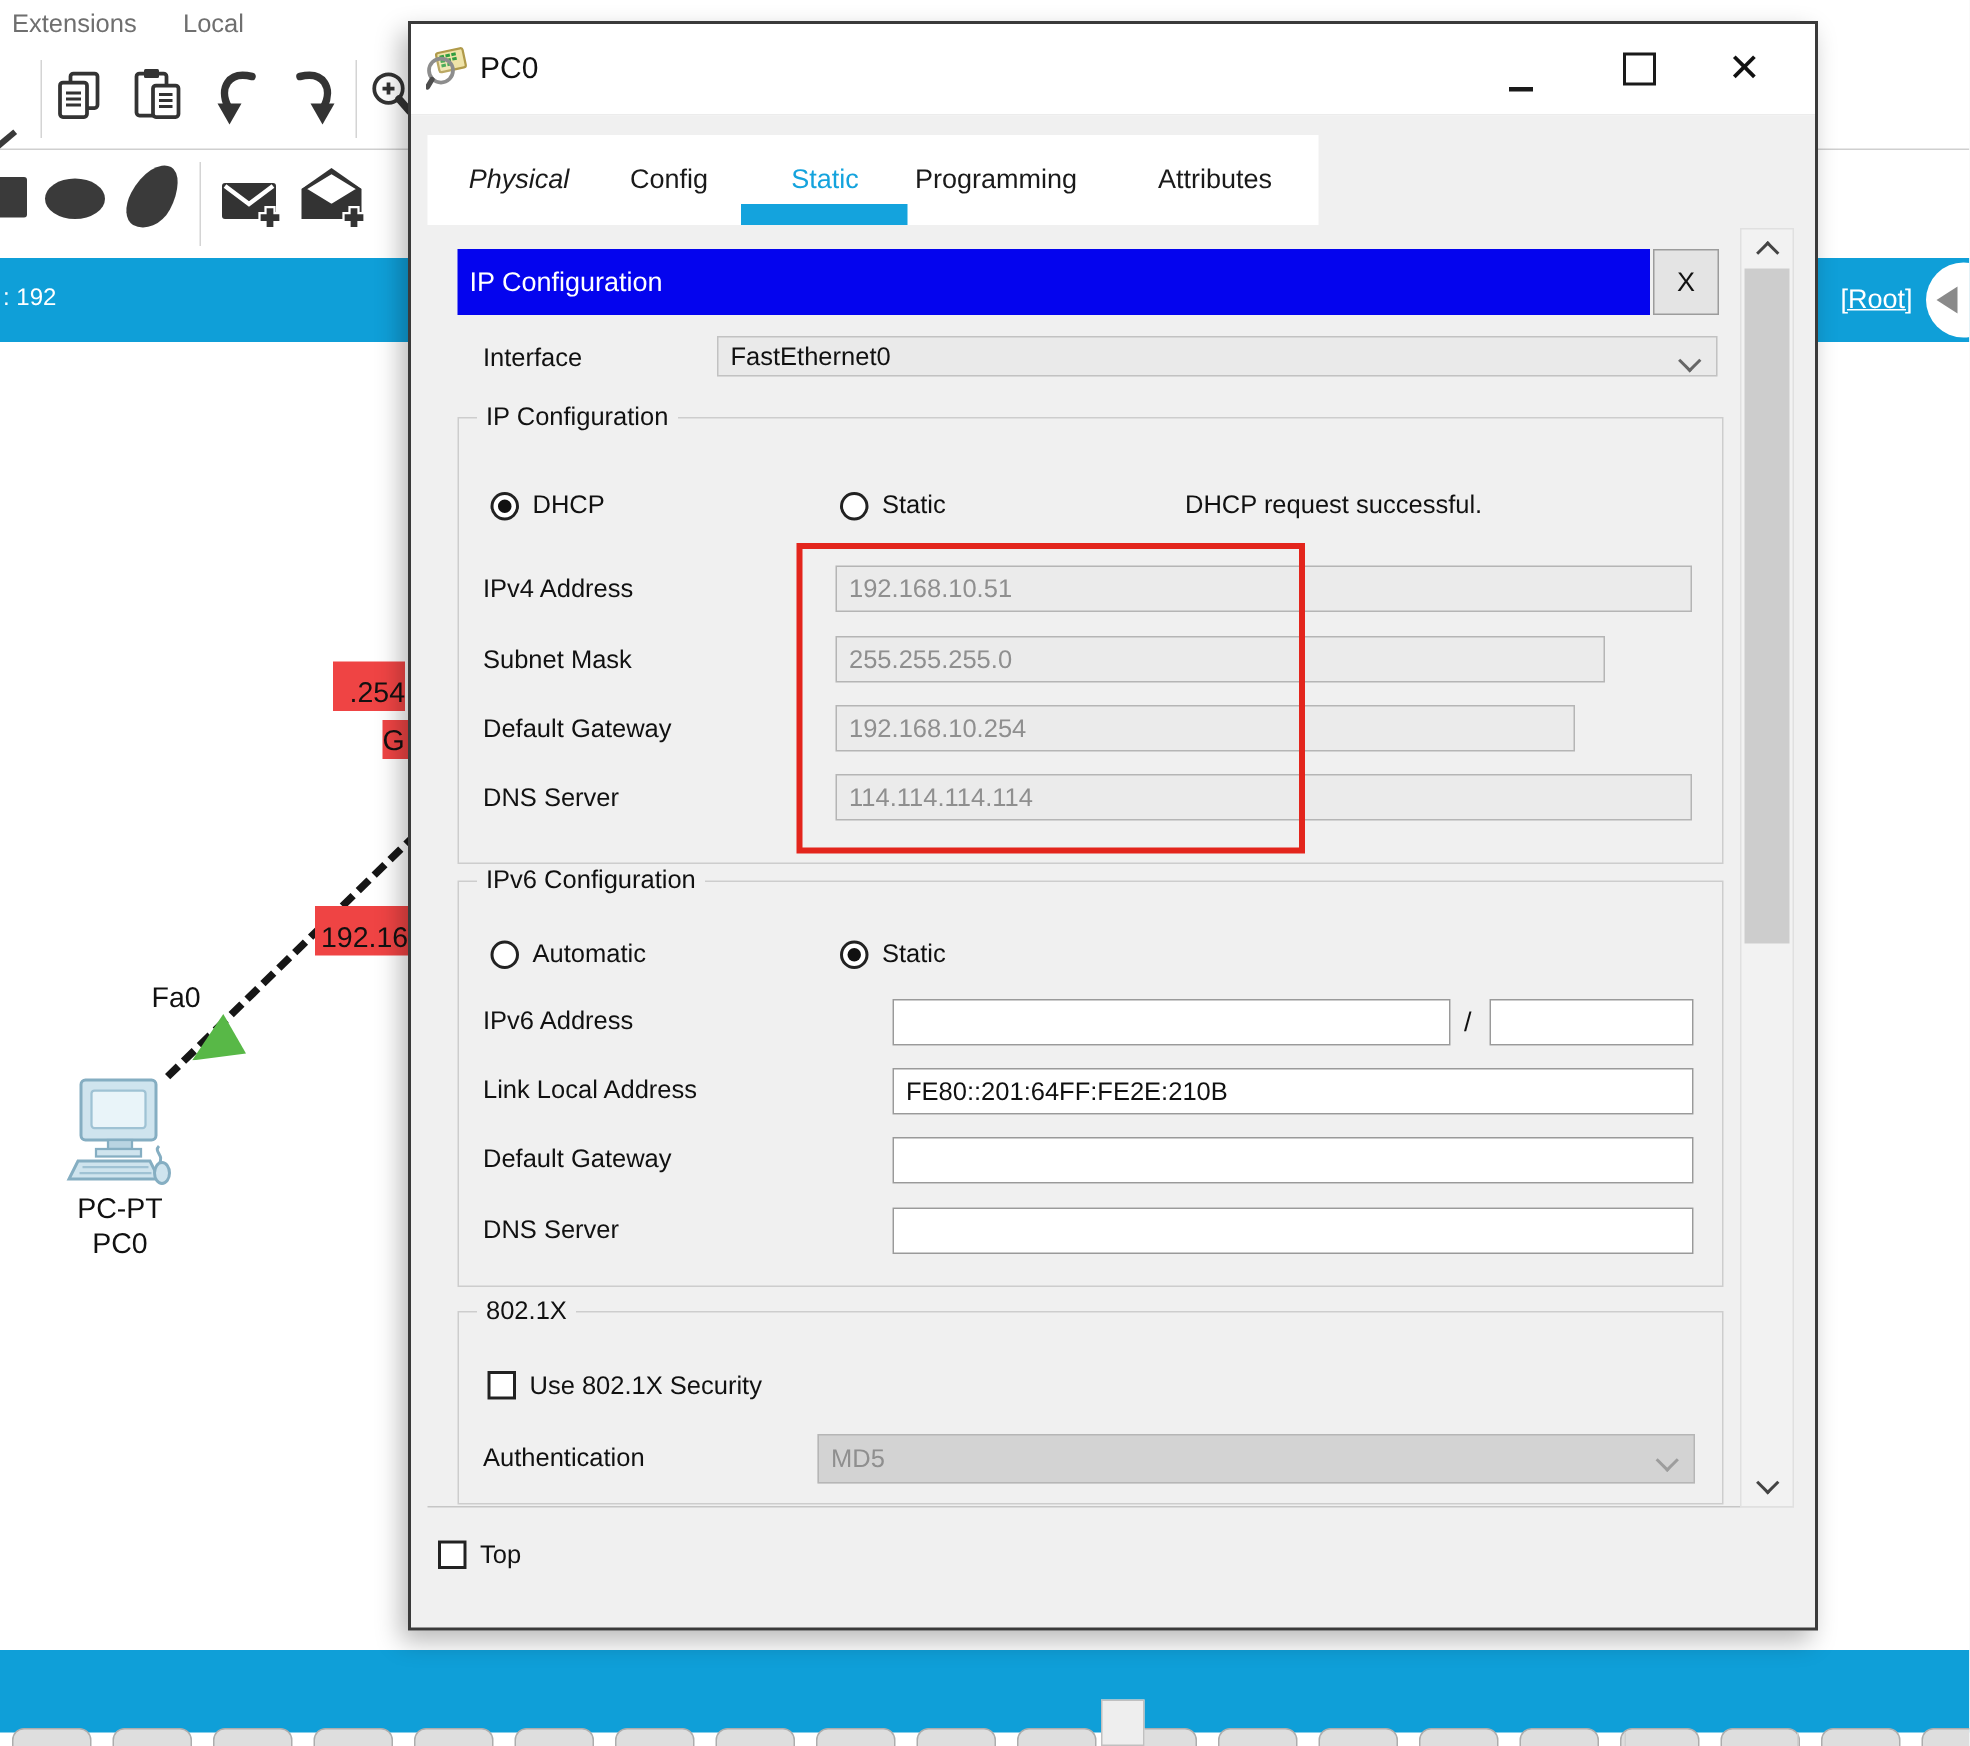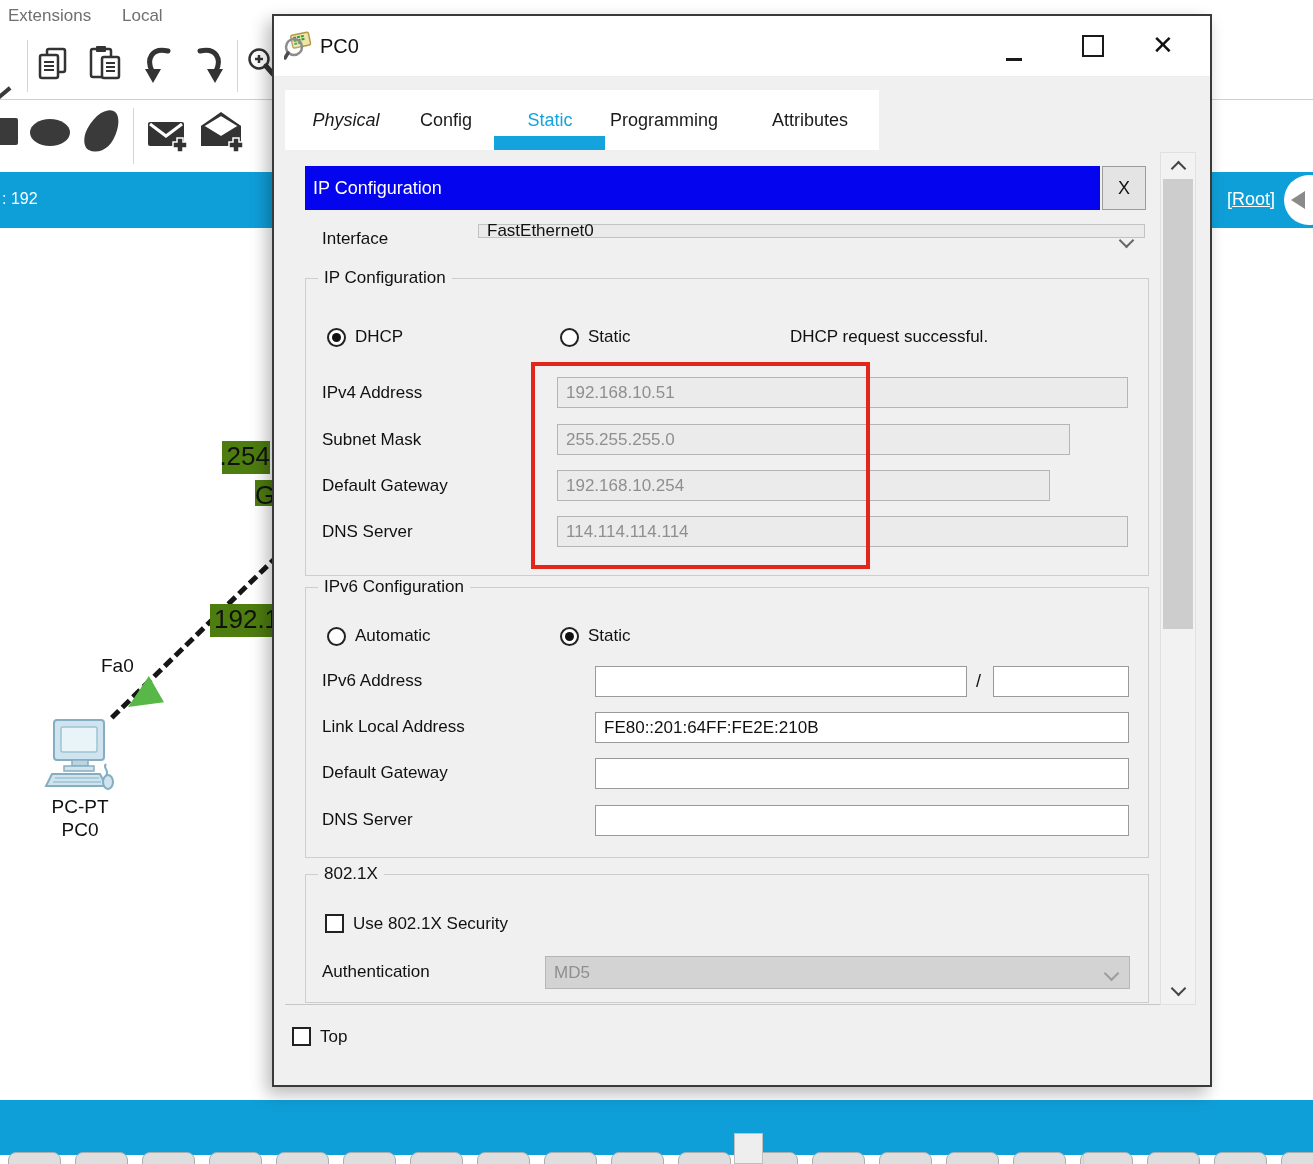--- a/index.html
+++ b/index.html
@@ -11,21 +11,21 @@
   .menu-item{top:6px;font-size:17px;color:#6f6f6f;}
   .toolbar{background:#fff;}
   .tb1{left:0;top:33px;width:1313px;height:66px;border-bottom:1px solid #cfcfcf;}
   .tb2{left:0;top:100px;width:1313px;height:72px;}
   .vsep{width:1px;background:#d4d4d4;}
   .shape{background:#3a3a3a;}
   .cluster-bar{left:0;top:172px;width:1313px;height:56px;background:#0f9fd8;}
   .cluster-text{color:#fff;font-size:16px;}
   .nav-circle{width:50px;height:50px;border-radius:50%;background:#fff;}
   .tri-left{width:0;height:0;border-top:9px solid transparent;border-bottom:9px solid transparent;border-right:14px solid #8a8a8a;}
-  .canvas-label{background:#4d7c0f;font-size:26px;color:#111;display:flex;align-items:flex-start;}
+  .canvas-label{background:#ef4444;font-size:19px;color:#111;display:flex;align-items:flex-end;}
   .dashed-link{width:232px;height:0;border-top:5px dashed #161616;transform:rotate(-44.3deg);transform-origin:left top;}
   .link-up{width:36px;height:31px;background:#58b847;clip-path:polygon(0% 100%,100% 85%,58% 0%);}
   .bottom-bar{left:0;top:1100px;width:1313px;height:55px;background:#0f9fd8;}
   .watermark{right:10px;top:1188px;font-size:24px;color:rgba(233,233,233,0.92);font-family:Liberation Sans, sans-serif;}
   .pill-row{left:0;top:1152px;width:1313px;height:12px;display:flex;gap:14px;padding-left:8px;}
   .pill{flex:none;width:53px;height:16px;background:#dedede;border:1.5px solid #adadad;border-radius:8px 8px 0 0;box-sizing:border-box;}
   
   .dialog{left:272px;top:14px;width:936px;height:1069px;background:#f0f0f0;border:2px solid #3a3a3a;
           box-shadow:-5px 7px 16px rgba(0,0,0,0.28);z-index:10;}
   .titlebar{left:0;top:0;width:936px;height:60px;background:#fff;border-bottom:1px solid #ececec;}
@@ -218,21 +218,21 @@
     <div class="abs content"></div>
 
     <div class="abs panel-header">
       <span>IP Configuration</span>
     </div>
     <div class="abs panel-x">
       <span>X</span>
     </div>
 
     <span class="abs lbl" style="left:48px;top:212px;">Interface</span>
-    <div class="abs combo" style="left:204px;top:208px;width:667px;height:14px;">
+    <div class="abs combo" style="left:204px;top:208px;width:667px;height:27px;">
       <span>FastEthernet0</span>
       <i class="abs chev" style="right:12px;top:10px;"></i>
     </div>
 
     <div class="abs group" style="left:31px;top:262px;width:842px;height:296px;">
       <span class="gtitle">IP Configuration</span>
     </div>
     <div class="abs radio checked" style="left:53px;top:312px;"></div>
     <span class="abs lbl" style="left:81px;top:310px;">DHCP</span>
     <div class="abs radio" style="left:286px;top:312px;"></div>

